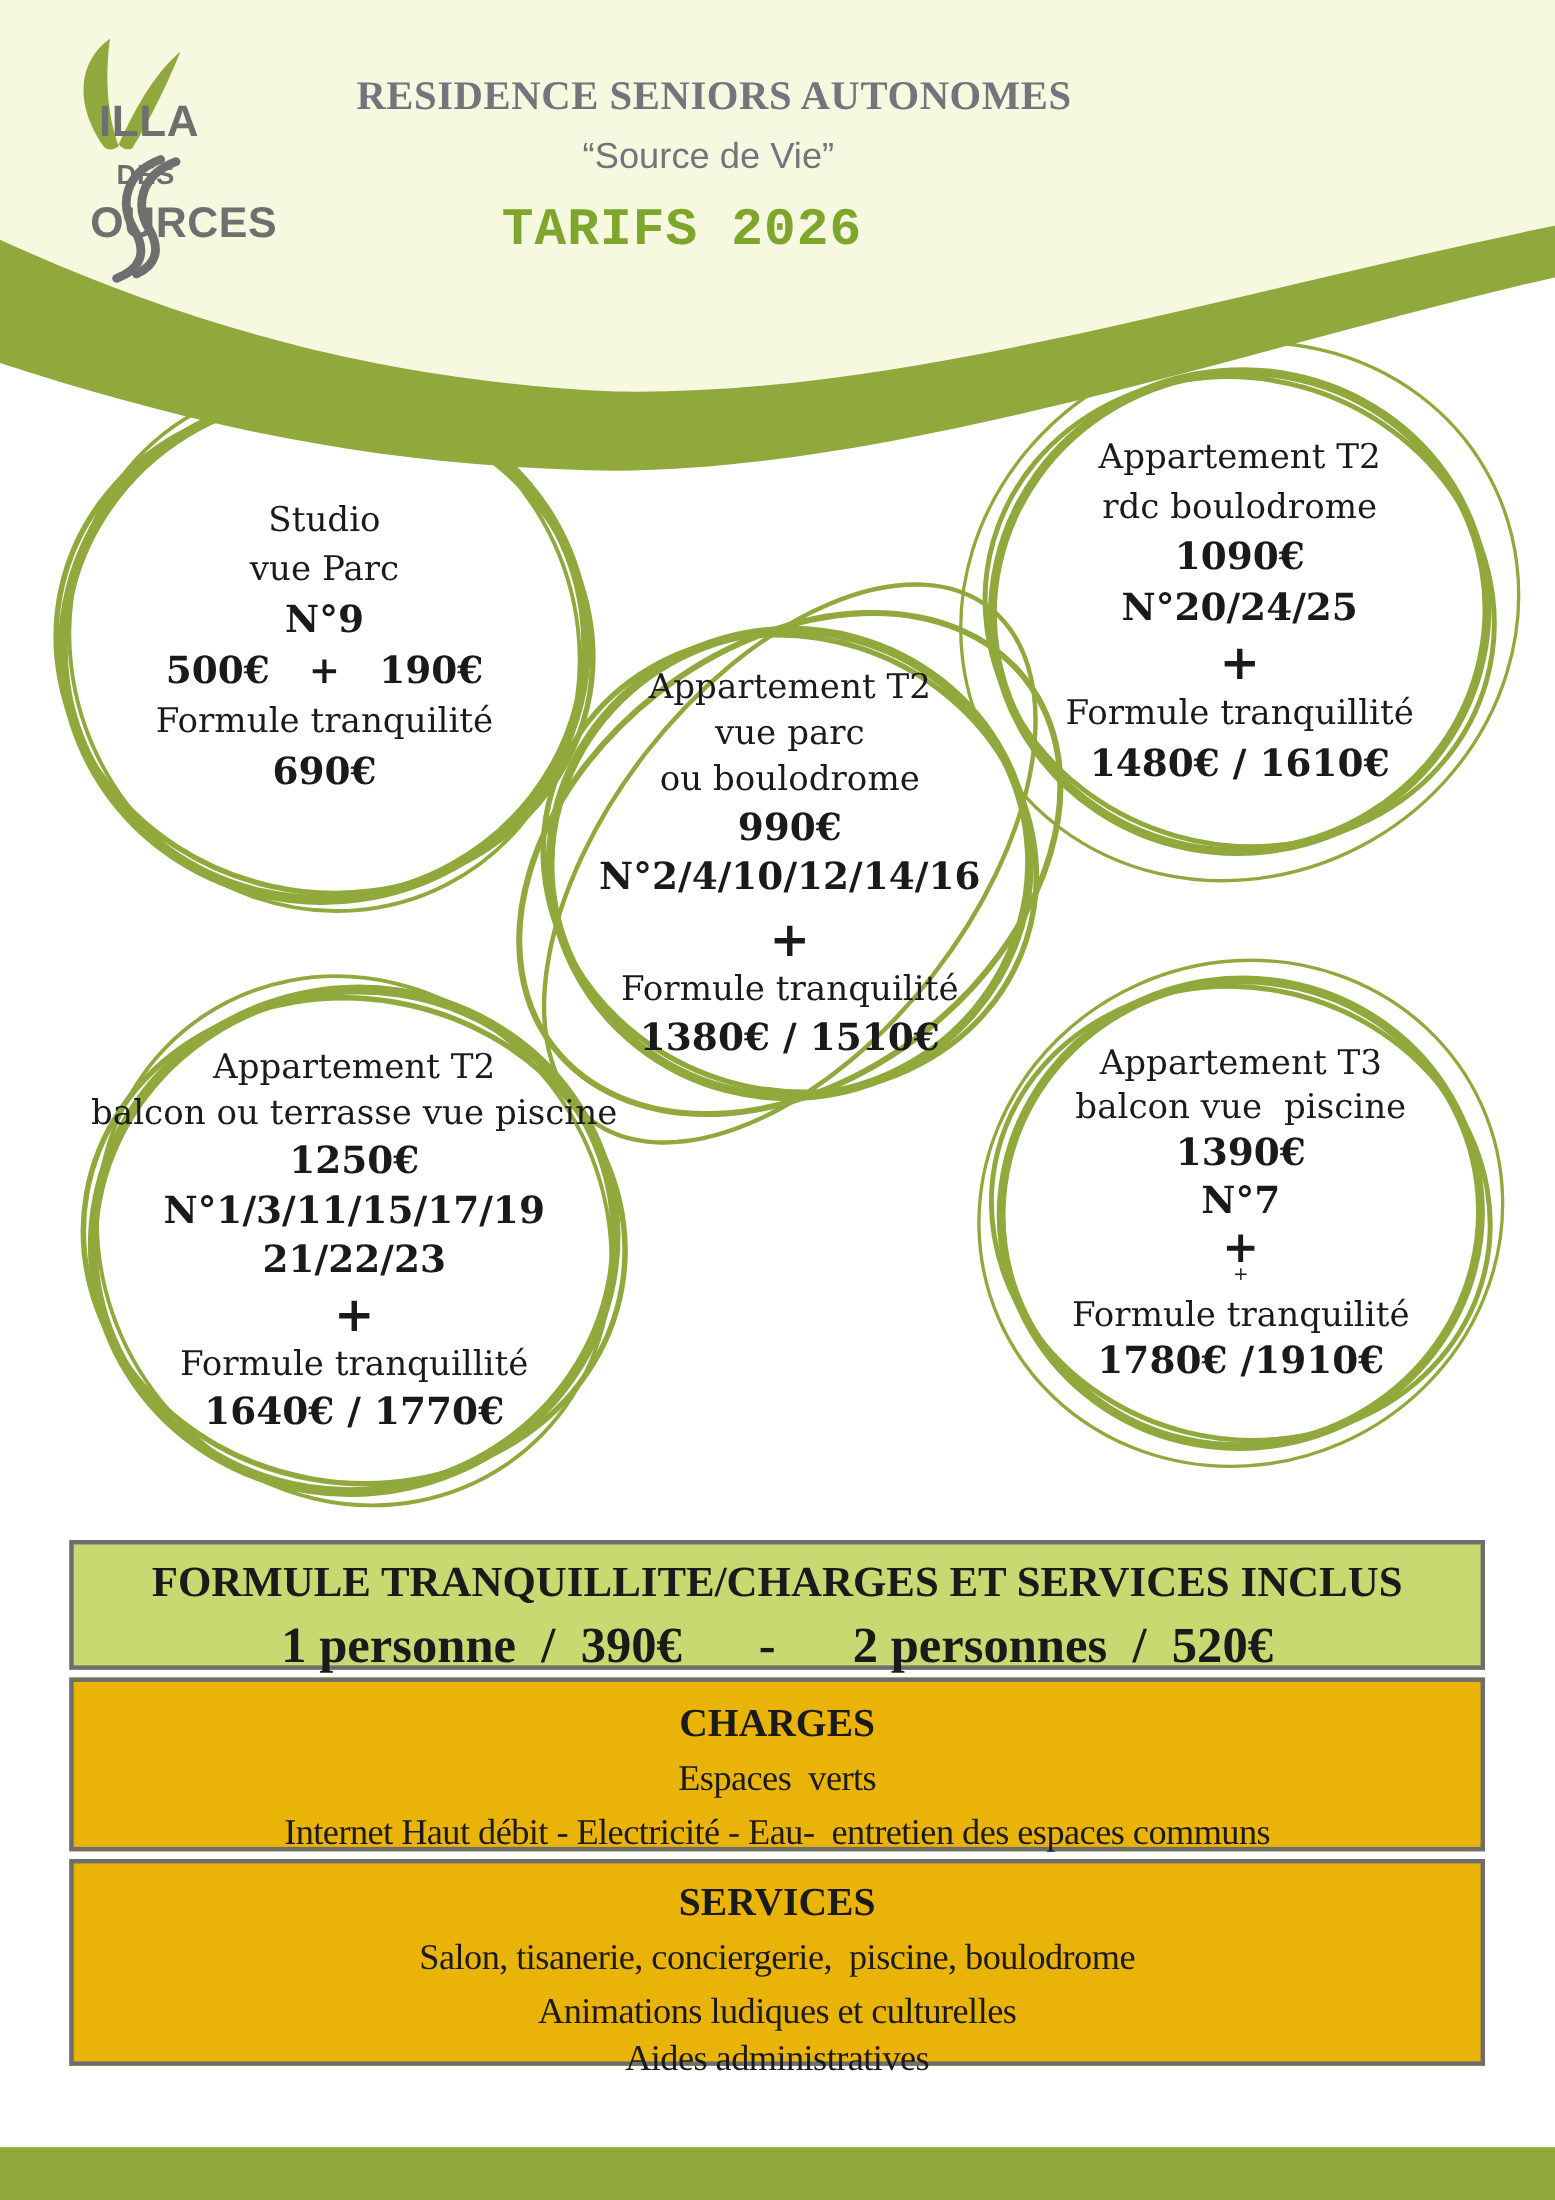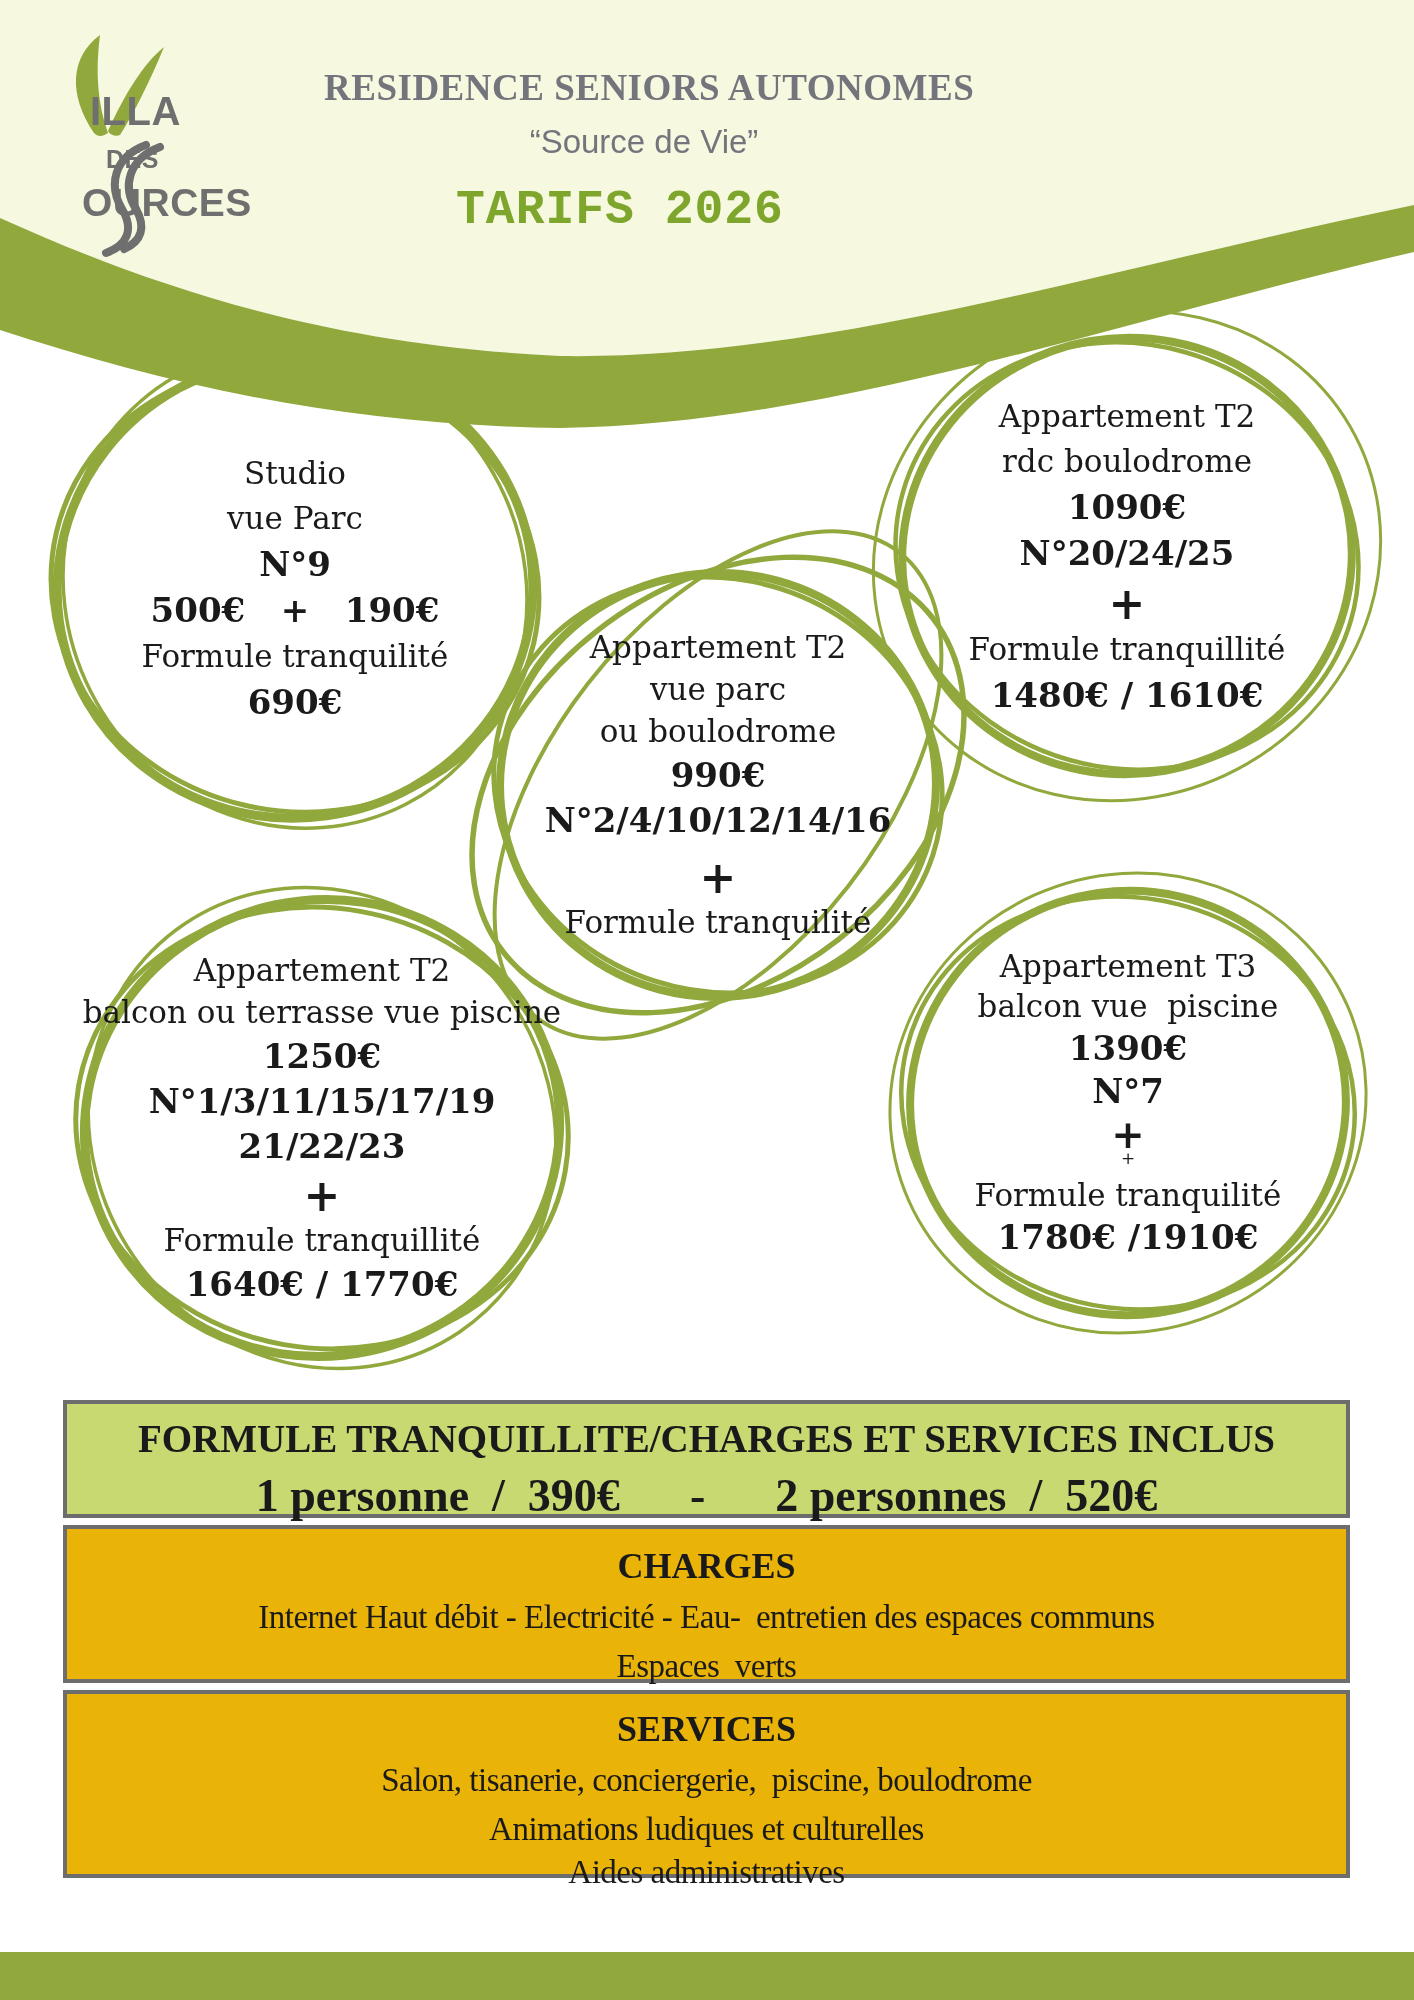--- a/index.html
+++ b/index.html
@@ -125,20 +125,21 @@
       <ellipse class="ring" cx="350" cy="350" rx="272" ry="196" stroke-width="5.5" transform="rotate(-38 350 350)"></ellipse>
     </svg>
     <div class="ctext">
       <div class="ln reg">Appartement T2</div>
       <div class="ln reg">vue parc</div>
       <div class="ln reg">ou boulodrome</div>
       <div class="ln bold">990€</div>
       <div class="ln bold">N°2/4/10/12/14/16</div>
       <div class="ln plus">+</div>
       <div class="ln reg">Formule tranquilité</div>
+      <div class="ln bold">1380€ / 1510€</div>
     </div>
   </div>
 
   <div class="circle z3 c4" style="left:-28px;top:778px;">
     <svg width="700" height="700" viewBox="0 0 700 700">
       <ellipse class="ringfill" cx="350" cy="350" rx="238" ry="228" stroke-width="9" transform="rotate(-12 350 350)"></ellipse>
       <ellipse class="ring" cx="350" cy="350" rx="247" ry="220" stroke-width="5" transform="rotate(10 350 350)"></ellipse>
       <ellipse class="ring" cx="350" cy="350" rx="228" ry="246" stroke-width="3.5" transform="rotate(-34 350 350)"></ellipse>
     </svg>
     <div class="ctext">
@@ -189,22 +190,22 @@
     <div class="h-tarifs">TARIFS 2026</div>
   </div>
 
   <div class="tables">
     <div class="box box-green">
       <div class="bt-main">FORMULE TRANQUILLITE/CHARGES ET SERVICES INCLUS</div>
       <div class="pricing"><span>1 personne  /  390€</span><span class="dash">-</span><span>2 personnes  /  520€</span></div>
     </div>
     <div class="box box-pale box-charges">
       <div class="bt">CHARGES</div>
+      <div class="bodyln">Espaces  verts</div>
       <div class="bodyln">Internet Haut débit - Electricité - Eau-  entretien des espaces communs</div>
-      <div class="bodyln">Espaces  verts</div>
     </div>
     <div class="box box-pale box-services">
       <div class="bt">SERVICES</div>
       <div class="bodyln">Salon, tisanerie, conciergerie,  piscine, boulodrome</div>
       <div class="bodyln">Animations ludiques et culturelles</div>
       <div class="bodyln tight">Aides administratives</div>
     </div>
   </div>
 
   <div class="bottombar"></div>

